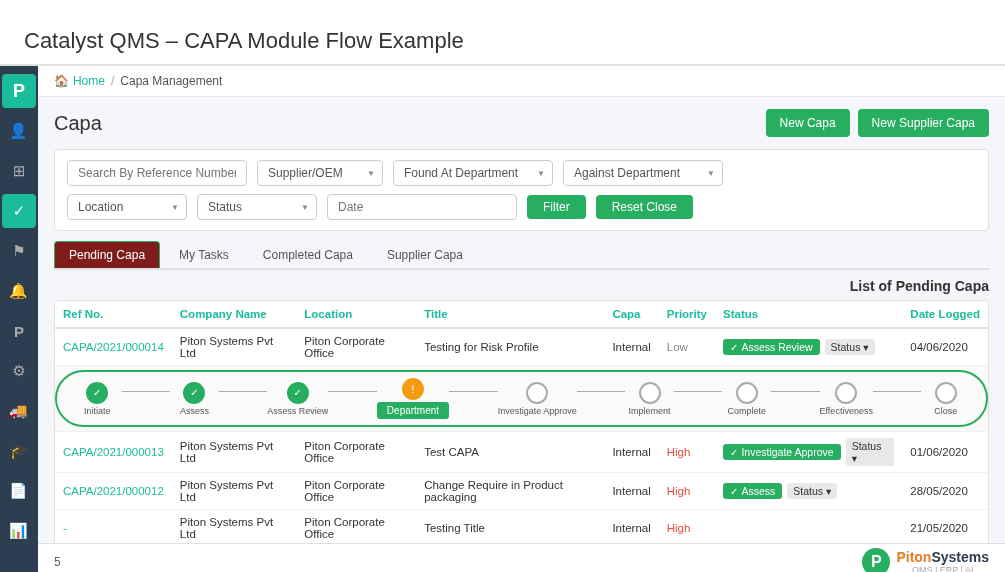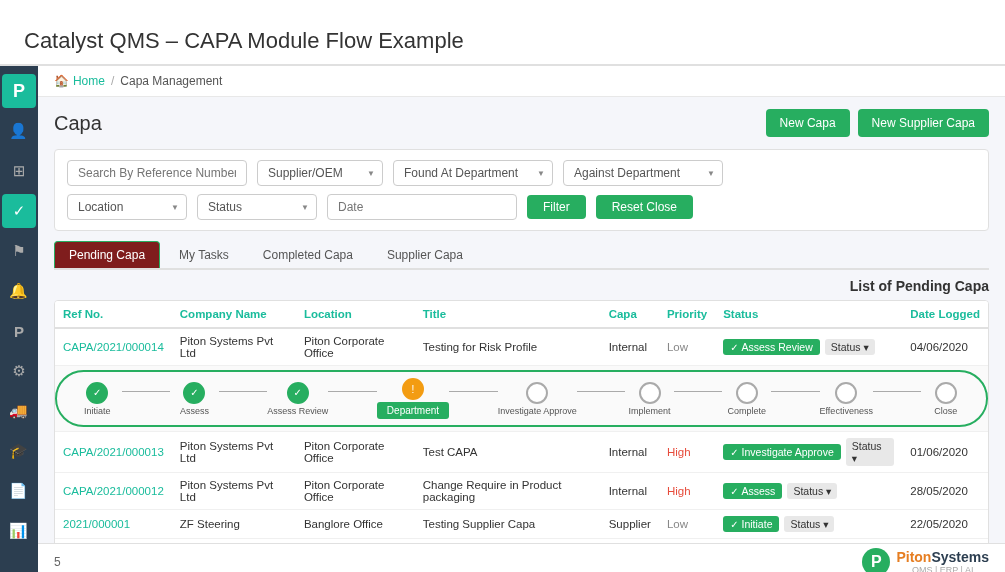--- a/index.html
+++ b/index.html
@@ -676,38 +676,20 @@
                     <span class="status-badge">
                       <span class="check">✓</span>
                       Assess
                     </span>
                     <span class="status-dropdown">Status ▾</span>
                   </div>
                 </td>
                 <td>28/05/2020</td>
               </tr>
 
-              <tr>
-                <td class="ref-no">2021/000001</td>
-                <td>ZF Steering</td>
-                <td>Banglore Office</td>
-                <td>Testing Supplier Capa</td>
-                <td class="type-supplier">Supplier</td>
-                <td class="priority-low">Low</td>
-                <td>
-                  <div class="badge-group">
-                    <span class="status-badge">
-                      <span class="check">✓</span>
-                      Initiate
-                    </span>
-                    <span class="status-dropdown">Status ▾</span>
-                  </div>
-                </td>
-                <td>22/05/2020</td>
-              </tr>
 
               <tr>
                 <td class="ref-no">-</td>
                 <td>Piton Systems Pvt Ltd</td>
                 <td>Piton Corporate Office</td>
                 <td>Testing Title</td>
                 <td class="type-internal">Internal</td>
                 <td class="priority-high">High</td>
                 <td>
                   

